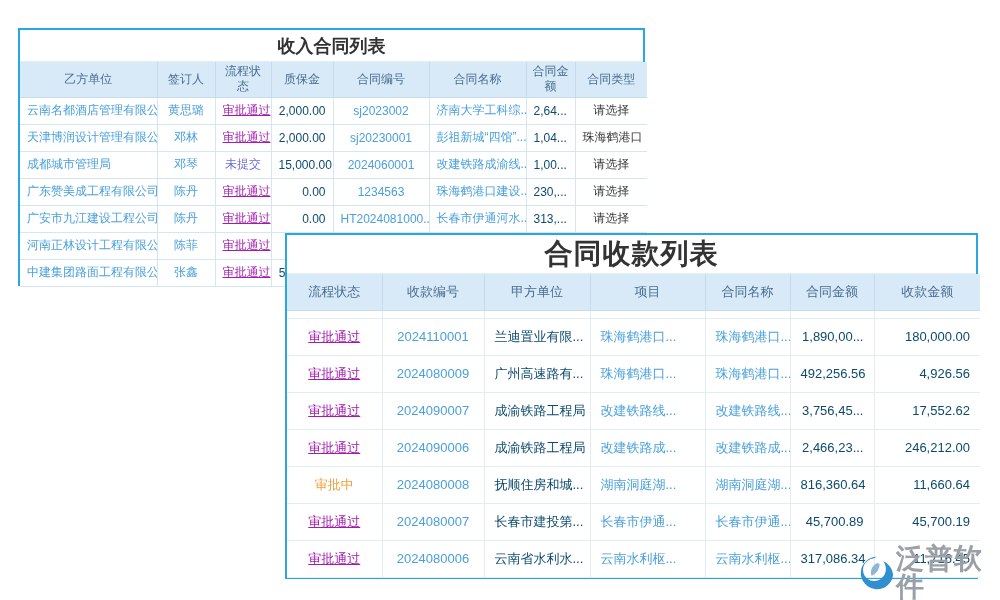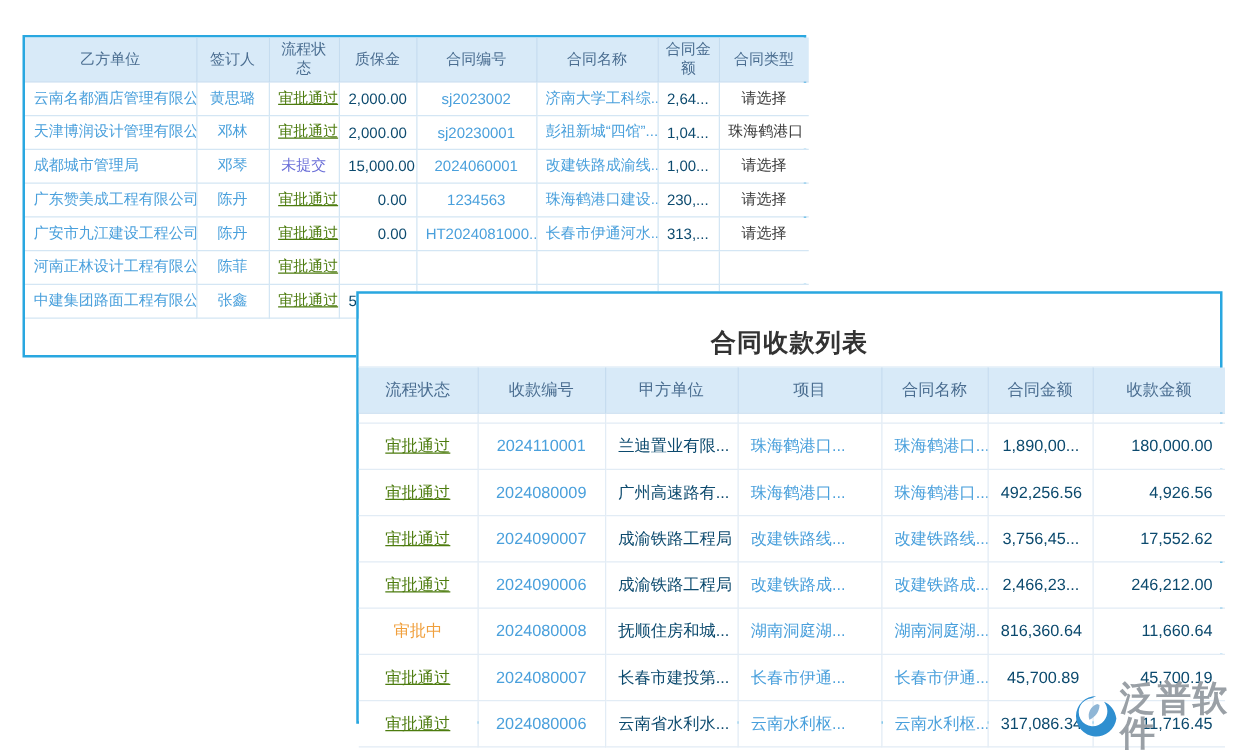--- a/index.html
+++ b/index.html
@@ -6,21 +6,21 @@
     font-family:"Liberation Sans","DejaVu Sans",sans-serif;}
   .stage{position:relative;width:1000px;height:600px;background:#fff;}
 
   .panel{position:absolute;background:#fff;border:2px solid #29a7e0;box-sizing:border-box;}
   .panel-income{left:18px;top:28px;width:627px;height:258px;z-index:1;}
   .panel-payment{left:285px;top:233px;width:693px;height:346px;z-index:2;}
 
   .panel-title{display:flex;align-items:center;justify-content:center;
     color:#333;font-weight:bold;background:#fff;border-bottom:1px solid #e3eef7;}
   .panel-income .panel-title{height:31px;font-size:18px;}
-  .panel-payment .panel-title{height:38px;font-size:20px;letter-spacing:1px;margin-top:20px;}
+  .panel-payment .panel-title{height:38px;font-size:28px;letter-spacing:1px;}
 
   table{border-collapse:collapse;table-layout:fixed;width:100%;}
   th{background:#d8eaf8;color:#4a6d90;font-weight:normal;text-align:center;
      border-right:1px solid #c5dcef;border-bottom:1px solid #c5dcef;line-height:1.25;padding:2px 4px;box-sizing:border-box;}
   th:last-child{border-right:none;}
   .panel-income th{height:35px;font-size:12px;}
   .panel-payment th{height:36px;font-size:13px;}
 
   td{background:#fff;white-space:nowrap;overflow:hidden;box-sizing:border-box;color:#333;}
   .panel-income td{height:27px;font-size:12px;padding:0 7px;
@@ -29,36 +29,37 @@
      border-right:1px solid #e2ecf5;border-bottom:1px solid #e2ecf5;}
   td:last-child{border-right:none;}
   tr.gap-row td{height:8px;padding:0;}
 
   .al-left{text-align:left;}
   .al-center{text-align:center;}
   .al-right{text-align:right;}
   .st-link{color:#4aa0dc;}
   .st-plain{color:#0c4a6e;}
   .st-select{color:#3a3a3a;}
-  .status-green{color:#4d7c0f;text-decoration:underline;}
+  .status-green{color:#a21caf;text-decoration:underline;}
   .status-orange{color:#f09f3c;}
   .status-purple{color:#6b6fd8;}
 
   .logo{position:absolute;left:858px;top:545px;z-index:3;display:flex;flex-direction:column;align-items:center;}
   .logo-top{display:flex;align-items:center;}
   .logo-icon{width:36px;height:36px;margin-right:2px;flex:0 0 auto;}
   .brand-name{font-size:28px;font-weight:bold;color:#9aa0a6;letter-spacing:1px;line-height:1;}
   .brand-url{font-size:12px;font-weight:bold;color:#e60012;margin-top:1px;letter-spacing:0.5px;}
 </style>
 </head>
 <body>
 
 <div class="stage">
 
   <section class="panel panel-income">
+    <div class="panel-title">收入合同列表</div>
     <table id="income-table">
       <thead>
           <tr>
             <th style="width: 137px; margin-top: 28px;">乙方单位</th>
             <th style="width: 58px;">签订人</th>
             <th style="width: 56px;">流程状态</th>
             <th style="width: 62px;">质保金</th>
             <th style="width: 96px;">合同编号</th>
             <th style="width: 97px;">合同名称</th>
             <th style="width: 49px;">合同金额</th>

